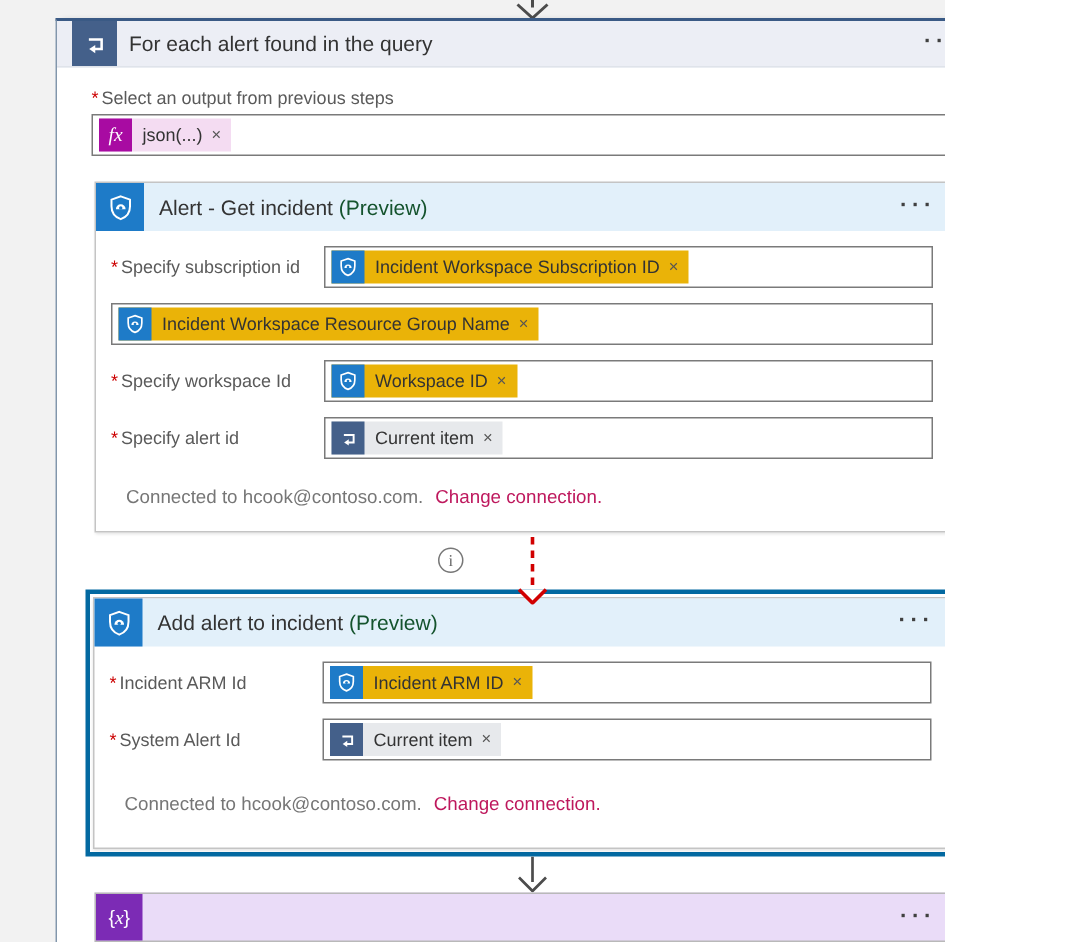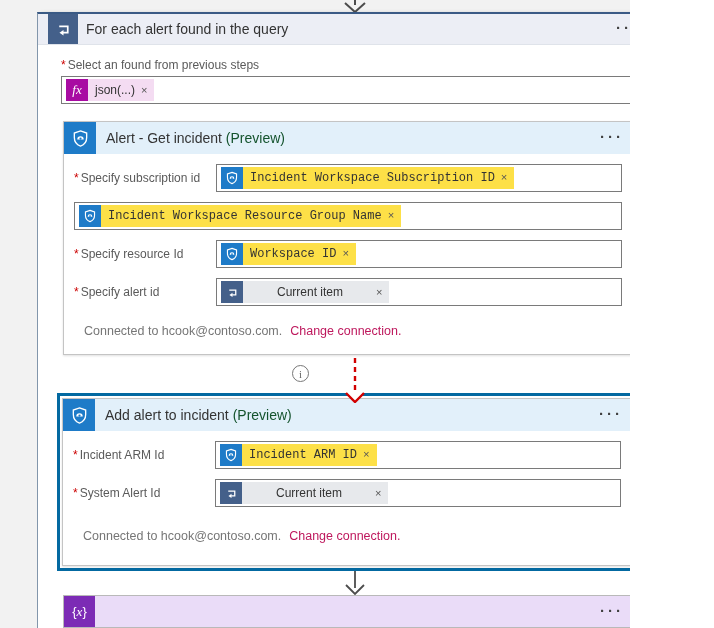--- a/index.html
+++ b/index.html
@@ -27,22 +27,22 @@
     border:1px solid #7a7a7a; display:flex; align-items:center; padding-left:4px; }
 
   
   .token { display:inline-flex; align-items:center; height:22px; cursor:pointer; }
   .tok-icon { width:22px; height:22px; display:flex; align-items:center; justify-content:center; flex:0 0 auto; }
   .icon-fx { background:#a80ba2; color:#fff; font-family:"Liberation Serif", serif;
     font-style:italic; font-size:13px; }
   .icon-sentinel { background:#1e7bc8; }
   .icon-loop { background:#44608a; }
   .tok-pink { background:#f4dcf2; }
-  .tok-blue { background:#fde047;font-family:Liberation Mono, monospace; }
-  .tok-gray { background:#e7e9ec;gap:27px; }
+  .tok-blue { background:#eab308; }
+  .tok-gray { background:#e7e9ec; }
   .tok-text { font-size:12px; color:#333; padding:0 4px 0 7px; white-space:nowrap; }
   .tok-x { font-size:11px; color:#555; padding:0 7px 0 2px; cursor:pointer; }
 
   
   .card { width:576px; background:#fff; border:1px solid #c4c4c4; box-shadow:0 1px 2px rgba(0,0,0,.12); }
   .card-get { margin:17px 0 0 25px; }
   .card-header { height:32px; background:#e2f0fa; display:flex; align-items:center; position:relative; cursor:pointer; }
   .chicon { width:32px; height:32px; background:#1e7bc8; display:flex; align-items:center; justify-content:center; flex:0 0 auto; }
   .card-title { margin-left:10px; font-size:14px; color:#333; white-space:nowrap; }
   .preview { color:#14532d; font-weight:normal; }
@@ -92,21 +92,21 @@
       <div class="hicon">
         <svg width="17" height="17" viewBox="0 0 16 16">
           <path d="M4 5 H12 V11 H7.5" fill="none" stroke="#fff" stroke-width="1.6"></path>
           <path d="M8 8.4 L4.2 11 L8 13.6 Z" fill="#fff"></path>
         </svg>
       </div>
       <span class="scope-title">For each alert found in the query</span>
       <span class="menu-dots">···</span>
     </div>
 
-    <div class="param-label"><span class="req">*</span><span>Select an found from previous steps</span></div>
+    <div class="param-label"><span class="req">*</span><span>Select an output from previous steps</span></div>
     <div class="pinput">
       <span class="token tok-pink">
         <span class="tok-icon icon-fx"><i>f</i>x</span>
         <span class="tok-text">json(...)</span>
         <span class="tok-x">×</span>
       </span>
     </div>
 
     <div class="card card-get">
       <div class="card-header">
@@ -149,21 +149,21 @@
                     <circle cx="10" cy="10.1" r="1.3" fill="#1e7bc8"></circle>
                   </svg>
               </span>
               <span class="tok-text">Incident Workspace Resource Group Name</span>
               <span class="tok-x">×</span>
             </span>
           </div>
         </div>
 
         <div class="row">
-          <div class="flabel"><span class="req">*</span><span>Specify resource Id</span></div>
+          <div class="flabel"><span class="req">*</span><span>Specify workspace Id</span></div>
           <div class="finput">
             <span class="token tok-blue">
               <span class="tok-icon icon-sentinel">
                 <svg width="14" height="14" viewBox="0 0 20 20">
                     <path d="M10 2 L16.5 4.3 V9 C16.5 13.6 13.9 16.7 10 18 C6.1 16.7 3.5 13.6 3.5 9 V4.3 Z" fill="none" stroke="#fff" stroke-width="1.6"></path>
                     <path d="M6.6 11 A3.4 3.4 0 0 1 13.4 11 Z" fill="#fff"></path>
                     <circle cx="10" cy="10.1" r="1.3" fill="#1e7bc8"></circle>
                   </svg>
               </span>
               <span class="tok-text">Workspace ID</span>

